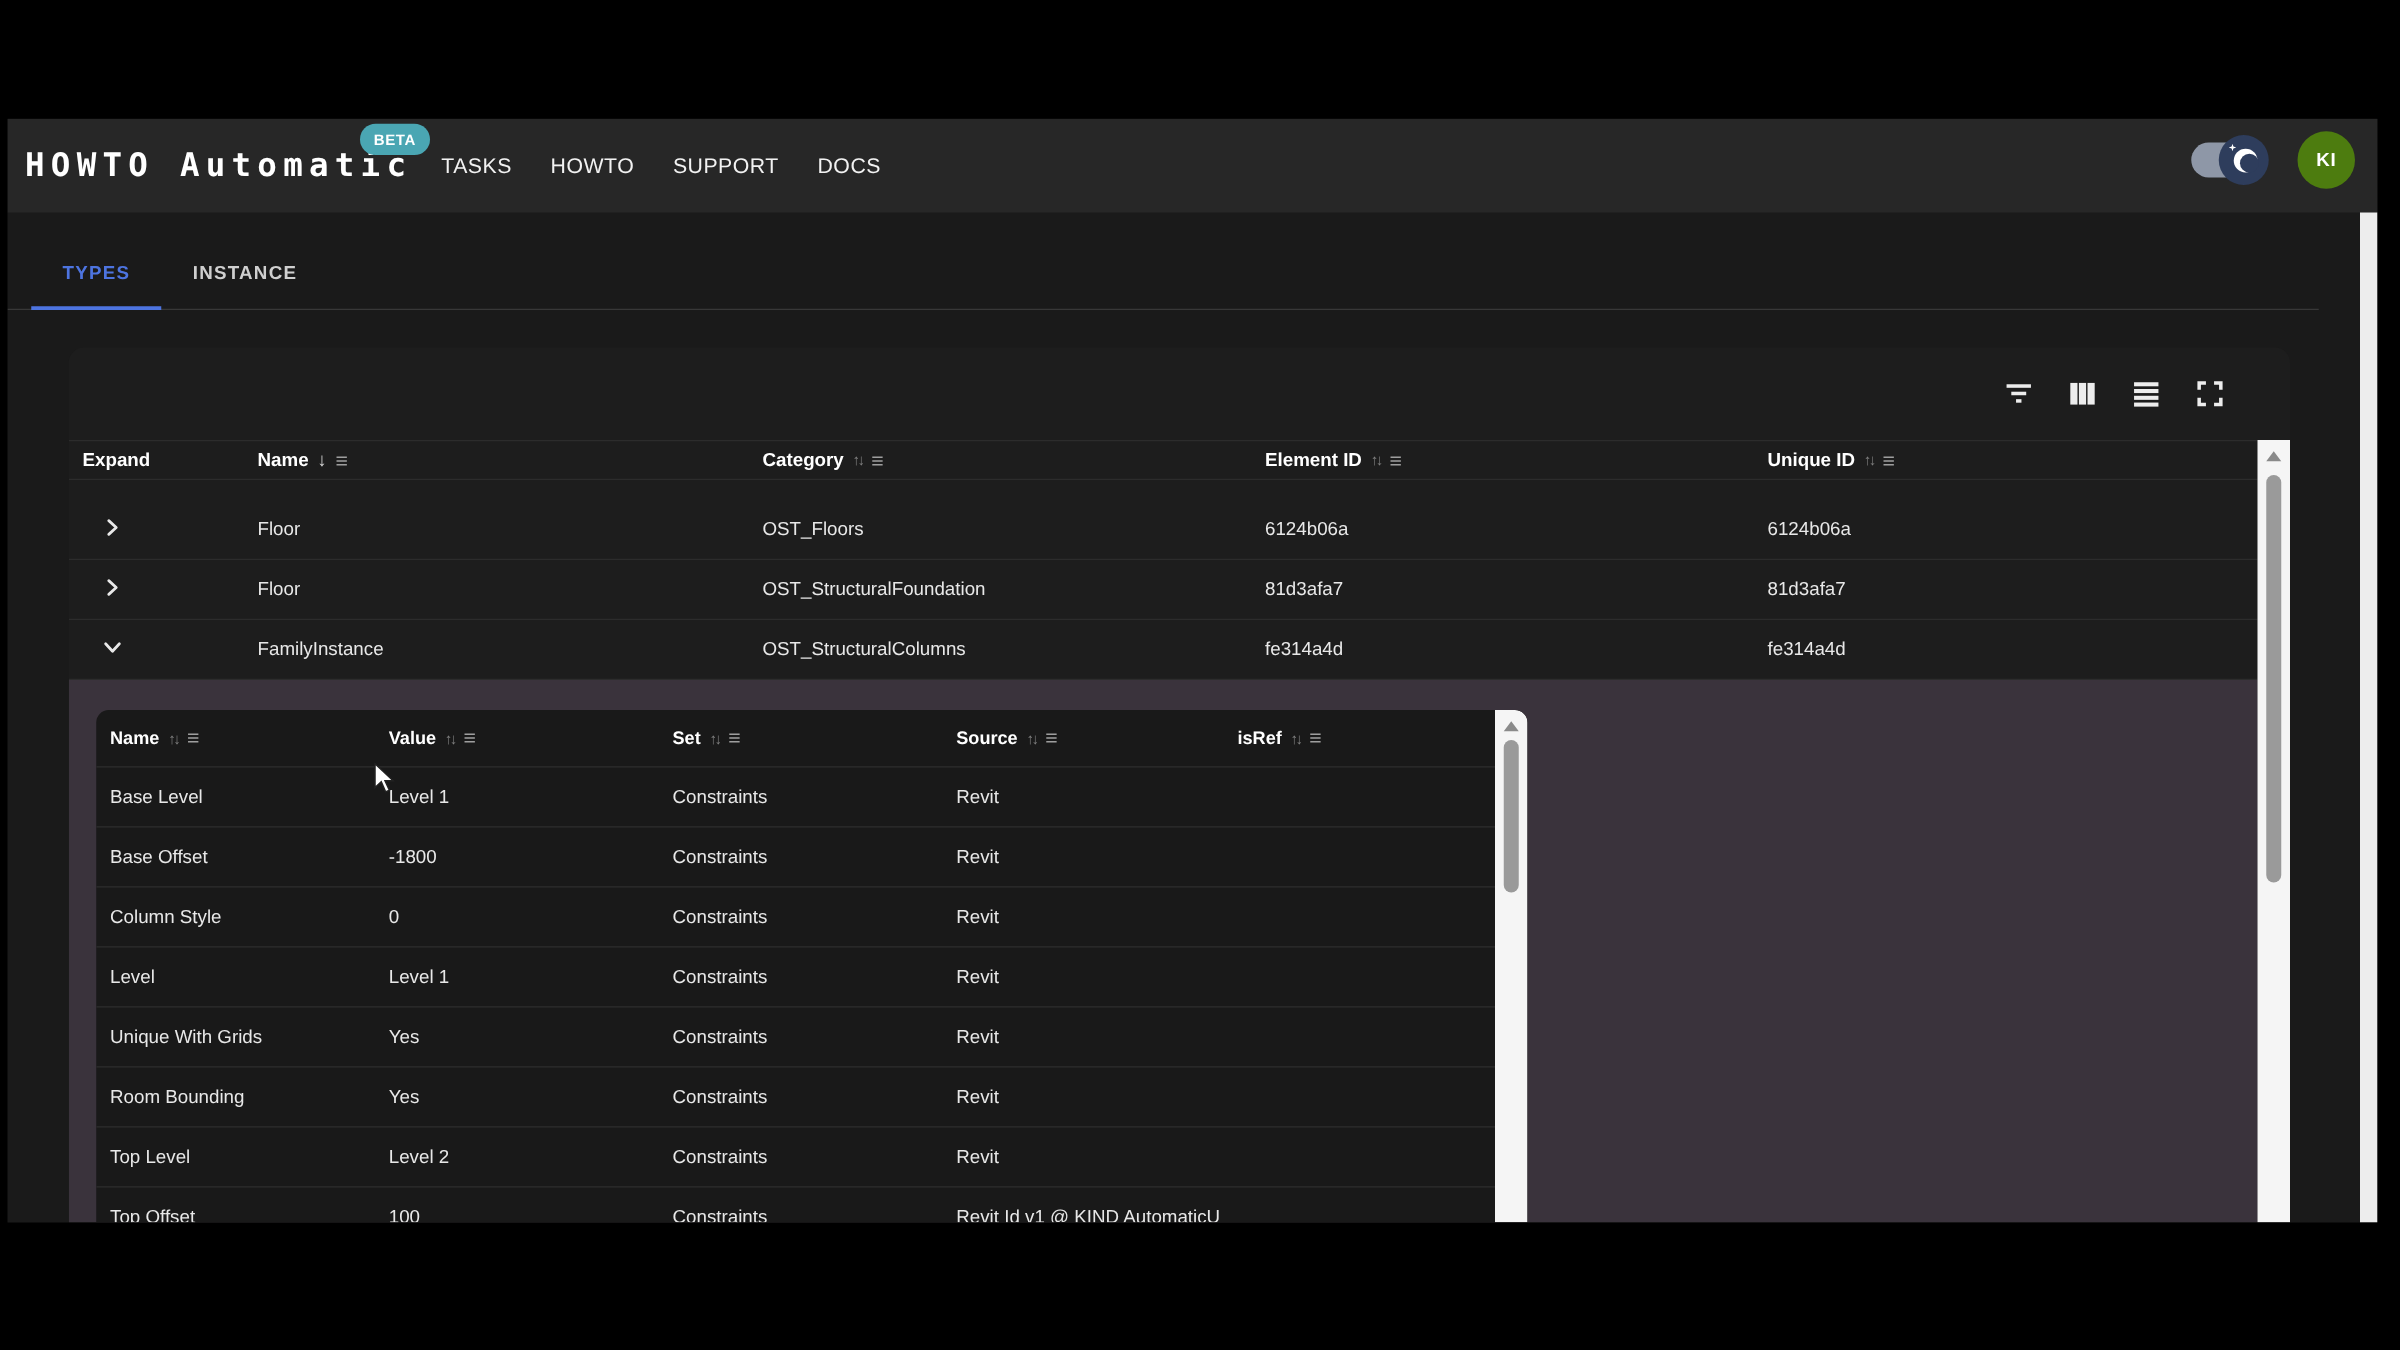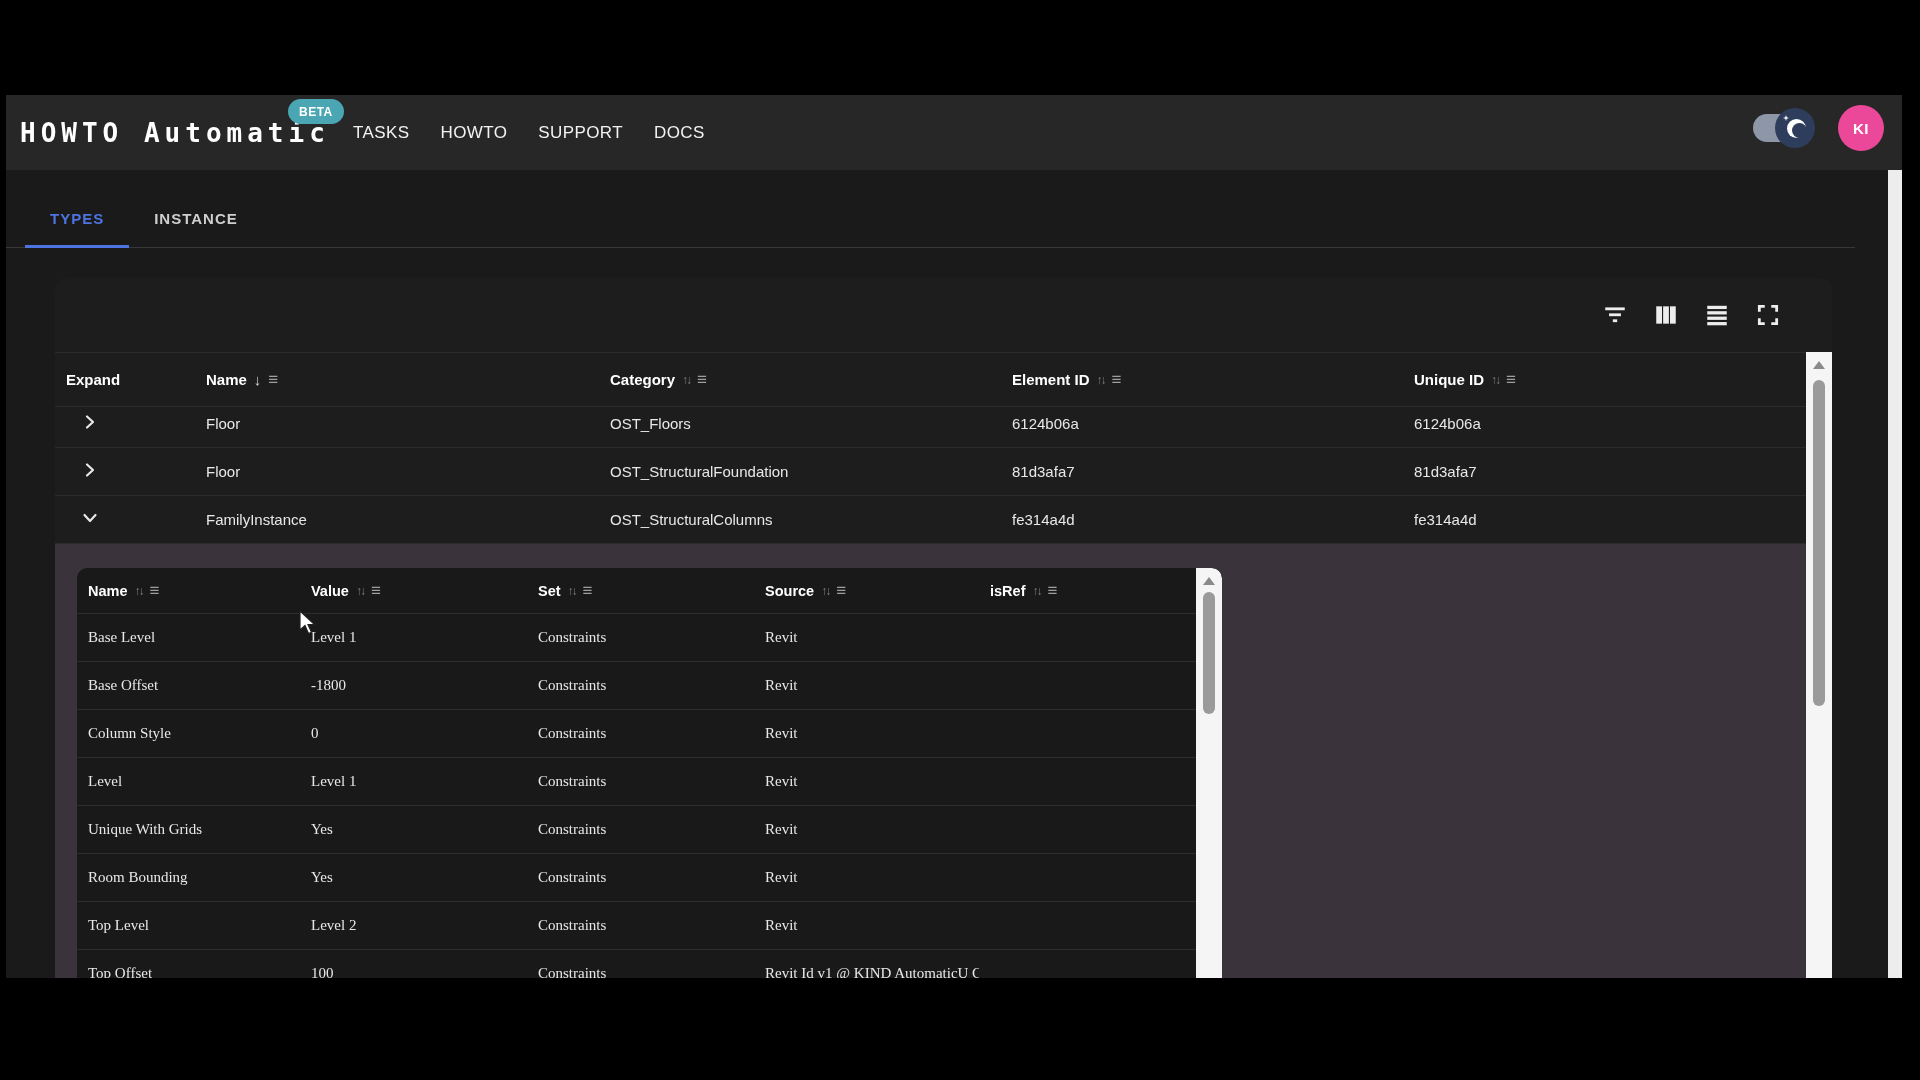--- a/index.html
+++ b/index.html
@@ -47,21 +47,21 @@
   .tab .indicator { position:absolute; left:0; bottom:-1px; width:100%; height:3px; background:#4d74e0; }
 
   
   .card { position:absolute; left:49px; top:183px; width:1777px; height:700px;
           background:#1d1d1d; border-radius:12px 12px 0 0; overflow:hidden; }
 
   .toolbar { position:absolute; left:0; top:0; width:1751px; height:74px;
              display:flex; align-items:center; justify-content:flex-end; gap:25px; padding-right:25px; }
   .tbtn { width:26px; height:26px; display:flex; align-items:center; justify-content:center; cursor:pointer; }
 
-  .gheader { position:absolute; left:0; top:74px; width:1751px; height:55px;
+  .gheader { position:absolute; left:0; top:74px; width:1751px; height:32px;
              border-top:1px solid #2c2c2c; border-bottom:1px solid #2c2c2c;
              display:grid; grid-template-columns:140px 404px 402px 402px 1fr; align-items:center; }
   .gheader .hcell { padding-left:11px; font-size:15px; font-weight:bold; color:#fff;
                     display:flex; align-items:center; gap:7px; white-space:nowrap; }
   .rows { position:absolute; left:0; top:122px; width:1751px; }
   .grow { height:48px; display:grid; grid-template-columns:140px 404px 402px 402px 1fr;
           align-items:center; border-bottom:1px solid #2c2c2c; font-size:15px; color:#e8e8e8; }
   .grow .cell { padding-left:11px; white-space:nowrap; }
   .chev { width:18px; height:18px; margin-left:15px; cursor:pointer; transition:transform .1s; }
   .chev.expanded { transform:rotate(90deg); }
@@ -72,21 +72,21 @@
 
   
   .detail { position:absolute; left:0; top:266px; width:1751px; height:434px; }
   .nested { position:absolute; left:22px; top:24px; width:1145px; height:410px;
             border-radius:10px 10px 0 0; overflow:hidden; background:#191919; }
   .nheader { position:absolute; left:0; top:0; width:1119px; height:46px;
              border-bottom:1px solid #2e2e2e;
              display:grid; grid-template-columns:223px 227px 227px 225px 1fr; align-items:center; }
   .nheader .hcell { padding-left:11px; font-size:14.5px; font-weight:bold; color:#fff;
                     display:flex; align-items:center; gap:7px; white-space:nowrap; }
-  .nrows { position:absolute; left:0; top:46px; width:1119px;font-family:Liberation Serif, serif; }
+  .nrows { position:absolute; left:0; top:46px; width:1119px; }
   .nrow { height:48px; display:grid; grid-template-columns:223px 227px 227px 225px 1fr;
           align-items:center; border-bottom:1px solid #2e2e2e; font-size:15px; color:#e8e8e8; }
   .nrow .cell { padding-left:11px; white-space:nowrap; overflow:hidden; }
 
   
   .vscroll { position:absolute; background:#f5f5f5; }
   .vscroll .up-arrow { position:absolute; left:50%; top:9px; transform:translateX(-50%);
                        width:0; height:0; border-left:6px solid transparent;
                        border-right:6px solid transparent; border-bottom:8px solid #8a8a8a; }
   .vscroll .thumb { position:absolute; left:7px; width:12px; border-radius:6px; background:#9a9a9a; }
@@ -121,21 +121,21 @@
     <div class="switch">
       <div class="track"></div>
       <div class="thumb">
         <div class="moon">
           <div class="moon-bite"></div>
         </div>
         <div class="sparkle"></div>
       </div>
     </div>
 
-    <div class="avatar" style="background:#ec4899">KI</div>
+    <div class="avatar" style="background:#4d7c0f">KI</div>
   </div>
 
   <div class="tabs">
     <div class="tab active">
       <span>TYPES</span>
       <div class="indicator"></div>
     </div>
     <div class="tab inactive">
       <span>INSTANCE</span>
     </div>

